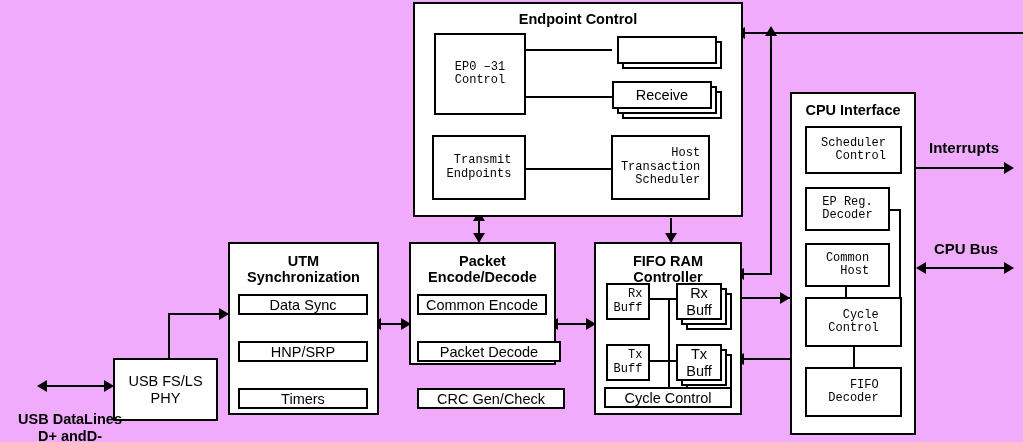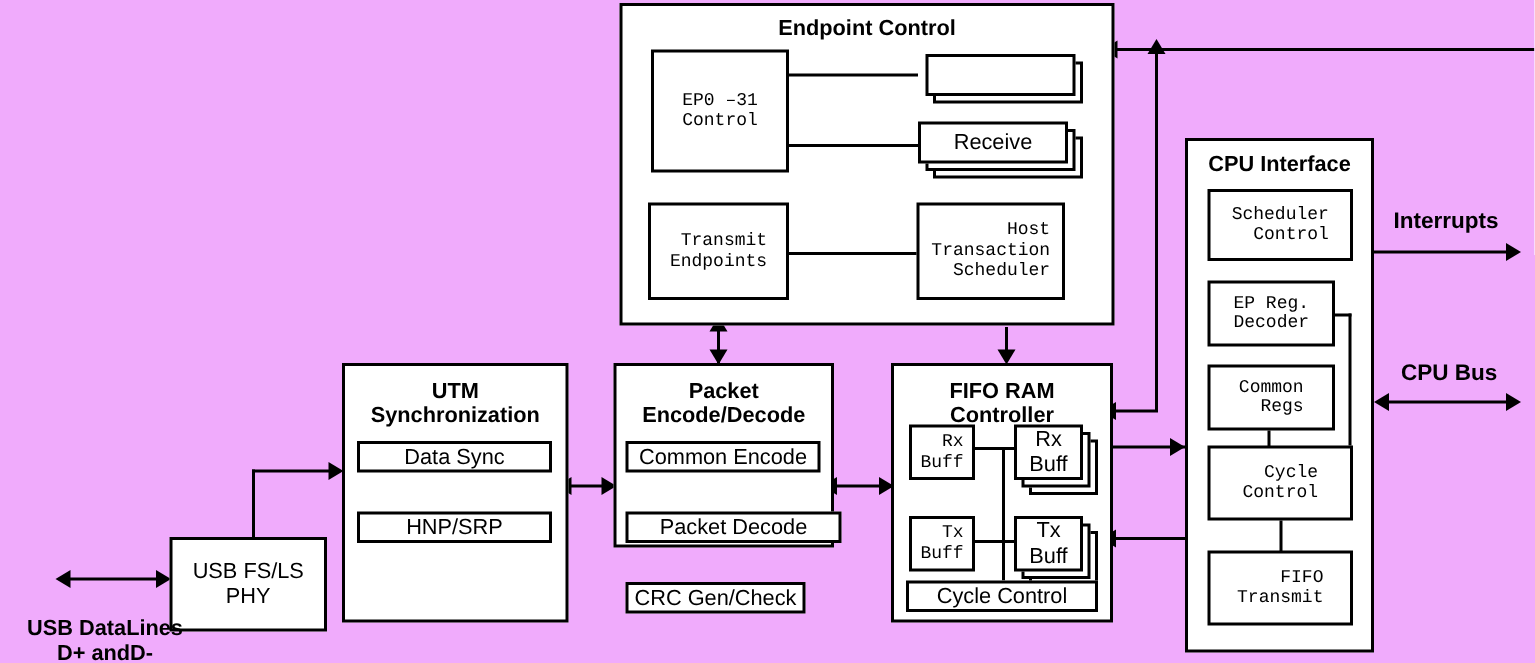--- a/index.html
+++ b/index.html
@@ -191,47 +191,48 @@
     <div class="group-title" style="top:8px;">CPU Interface</div>
   </div>
 
   <div class="sub" style="left:805px;top:126px;width:97px;height:48px;white-space:pre-line;">Scheduler
 Control</div>
 
   <div class="sub" style="left:805px;top:187px;width:85px;height:44px;white-space:pre-line;">EP Reg.
 Decoder</div>
 
   <div class="sub" style="left:805px;top:243px;width:85px;height:44px;white-space:pre-line;">Common
-Regs</div>
+Host</div>
 
   <div class="sub" style="left:805px;top:297px;width:97px;height:50px;white-space:pre-line;">Cycle
 Control</div>
 
   <div class="sub" style="left:805px;top:367px;width:97px;height:50px;white-space:pre-line;">FIFO
-Transmit</div>
+Decoder</div>
 
   <div class="h-line" style="left:888px;top:209px;width:13px;"></div>
   <div class="v-line" style="left:899px;top:209px;height:88px;"></div>
   <div class="v-line" style="left:845px;top:287px;height:11px;"></div>
   <div class="v-line" style="left:853px;top:347px;height:21px;"></div>
 
   <div class="box group" style="left:228px;top:242px;width:151px;height:173px;">
     <div class="group-title" style="top:9px;white-space:pre-line;">UTM
 Synchronization</div>
   </div>
   <div class="inner-bar" style="left:238px;top:294px;width:130px;height:21px;">Data Sync</div>
   <div class="inner-bar" style="left:238px;top:341px;width:130px;height:21px;">HNP/SRP</div>
+  <div class="inner-bar" style="left:238px;top:388px;width:130px;height:21px;">Timers</div>
 
   <div class="box group" style="left:409px;top:242px;width:147px;height:123px;">
     <div class="group-title" style="top:9px;white-space:pre-line;">Packet
 Encode/Decode</div>
   </div>
   <div class="inner-bar" style="left:417px;top:294px;width:130px;height:21px;">Common Encode</div>
   <div class="inner-bar" style="left:417px;top:341px;width:144px;height:21px;">Packet Decode</div>
-  <div class="inner-bar" style="left:417px;top:388px;width:120px;height:21px;">CRC Gen/Check</div>
+  <div class="inner-bar" style="left:417px;top:388px;width:148px;height:21px;">CRC Gen/Check</div>
 
   <div class="box group" style="left:594px;top:242px;width:148px;height:173px;">
     <div class="group-title" style="top:9px;white-space:pre-line;">FIFO RAM
 Controller</div>
   </div>
 
   <div class="v-line" style="left:668px;top:298px;height:89px;"></div>
   <div class="h-line" style="left:649px;top:298px;width:38px;"></div>
   <div class="h-line" style="left:649px;top:360px;width:38px;"></div>
 

